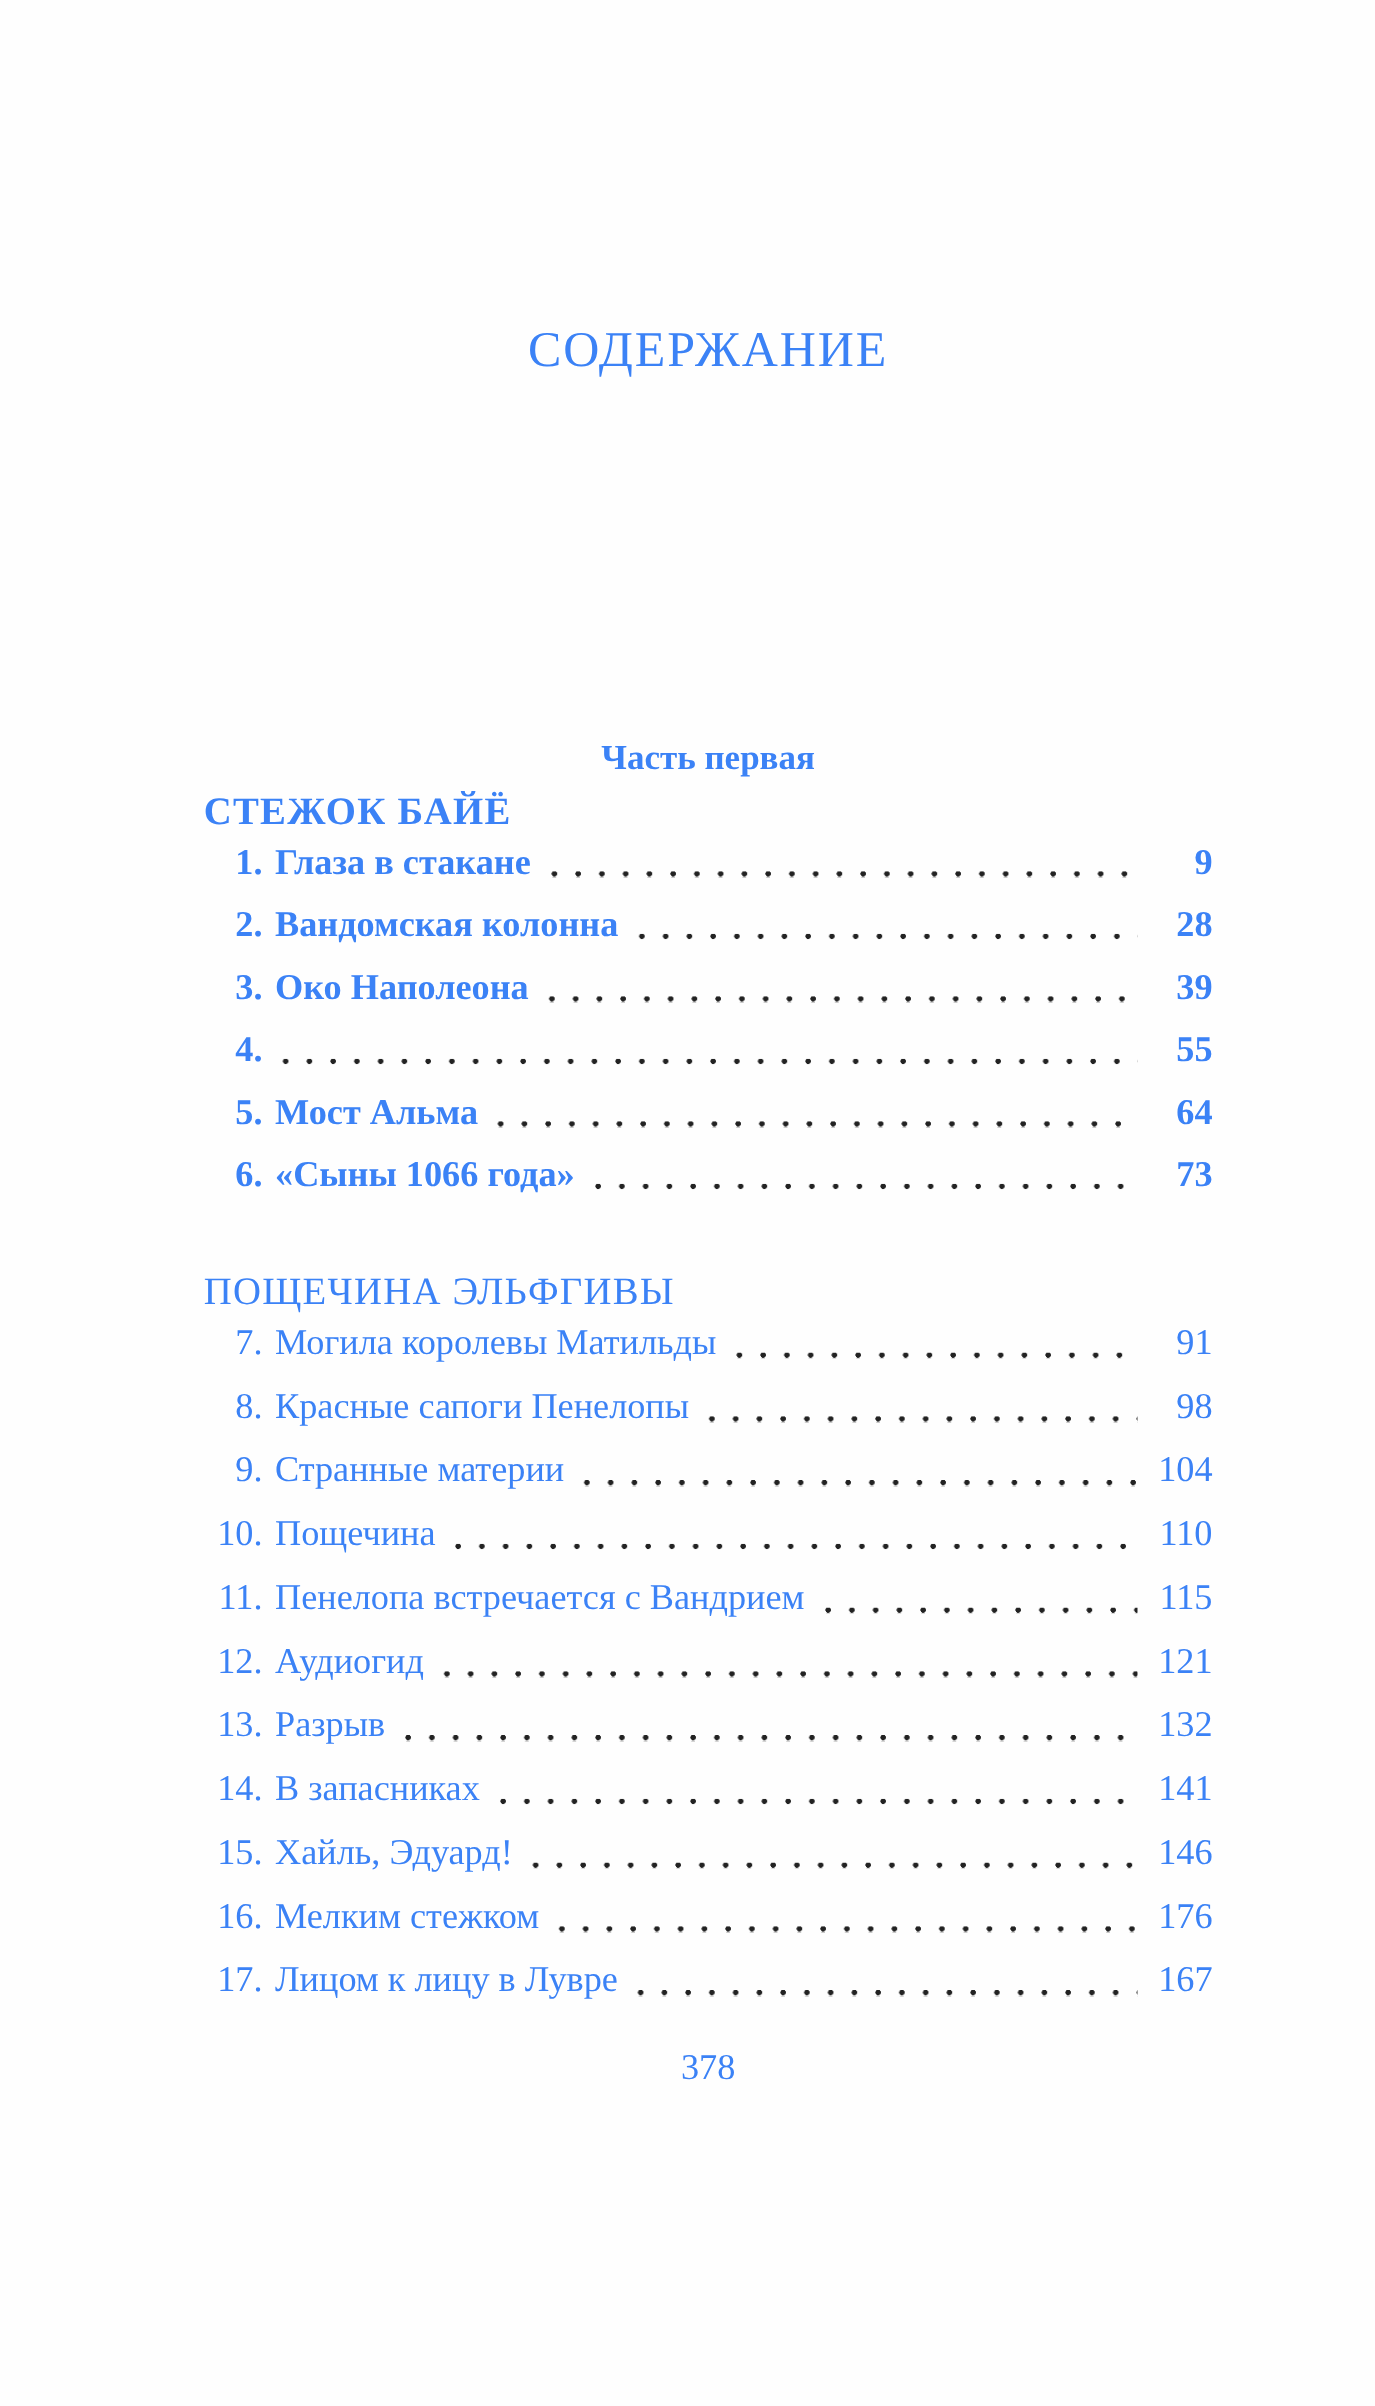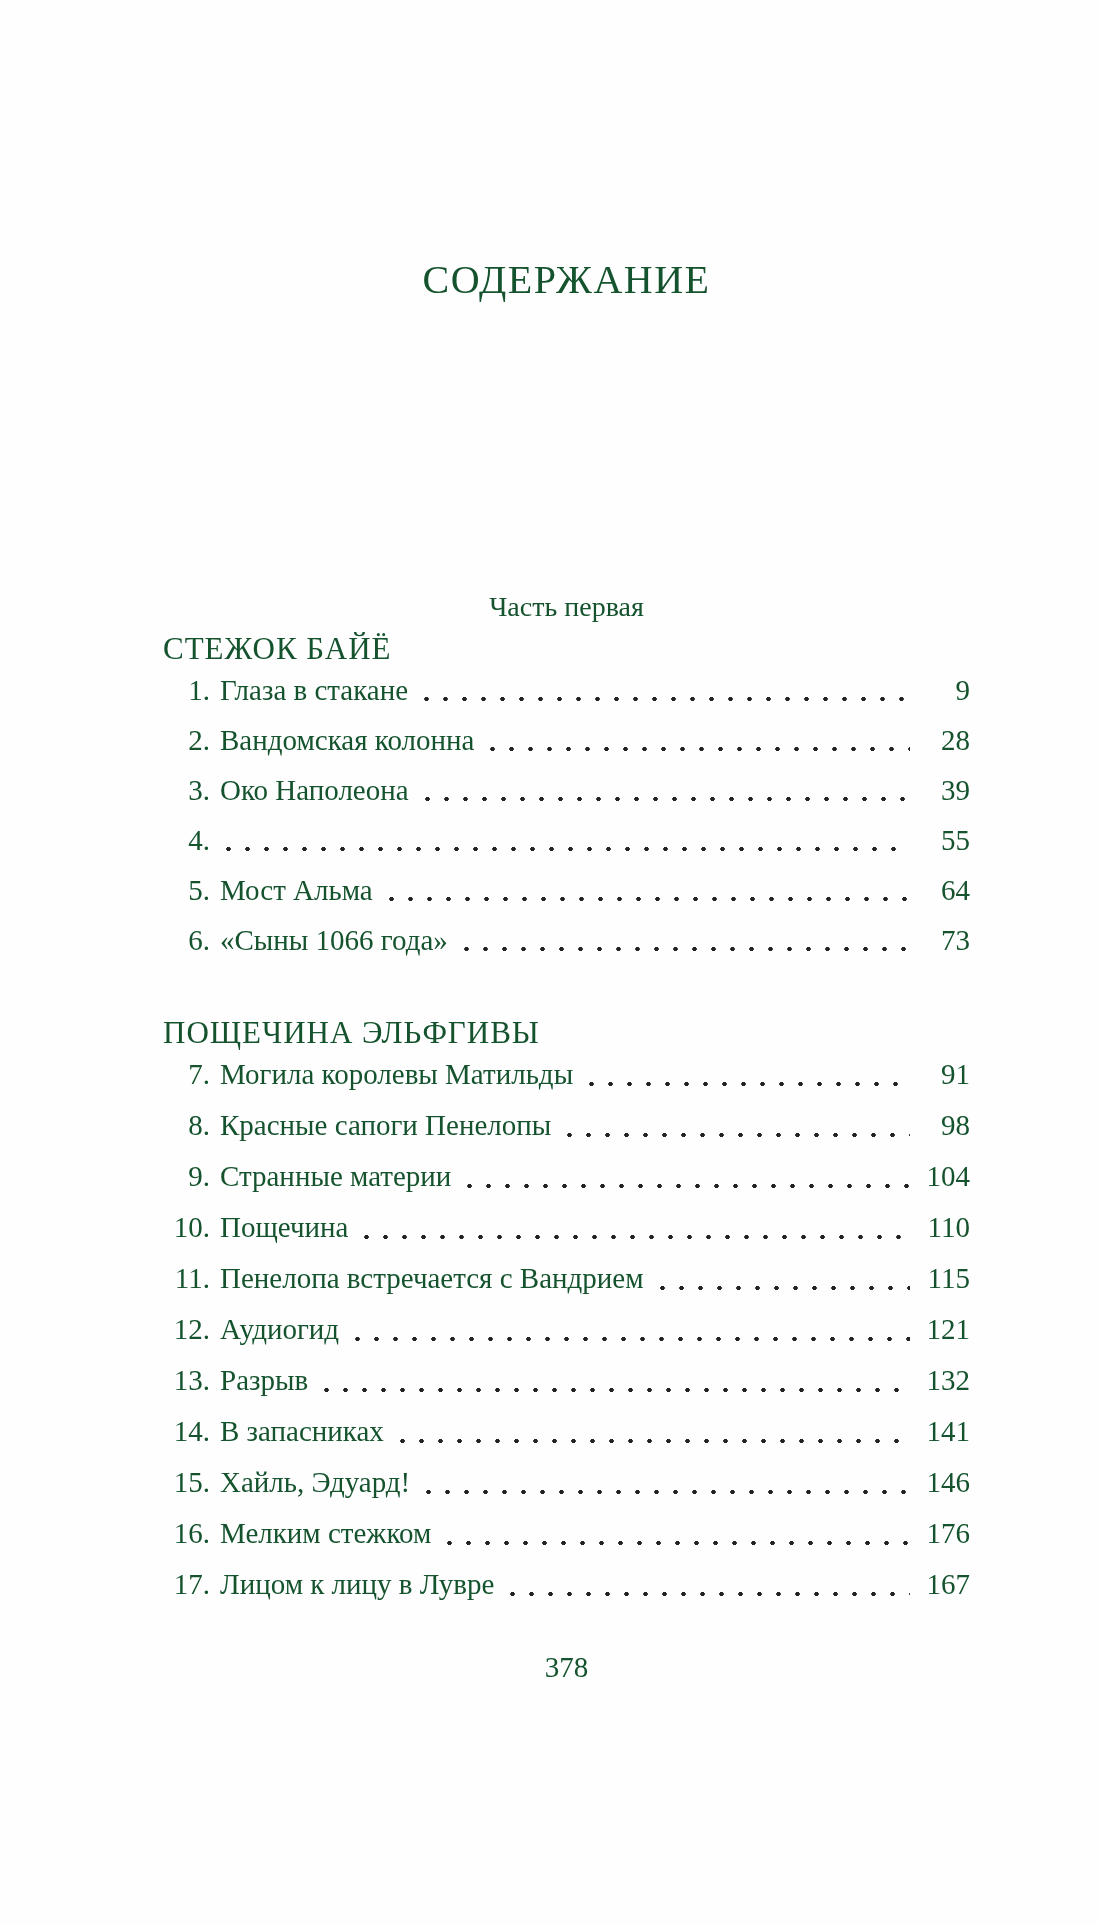--- a/index.html
+++ b/index.html
@@ -6,39 +6,40 @@
     margin: 0;
     padding: 0;
     background: #ffffff;
   }
   .page {
     position: relative;
     width: 1100px;
     height: 1925px;
     background: #fefefe;
     overflow: hidden;
-    color: #14532d;
+    color: #3b82f6;
     font-family: "Liberation Serif", "DejaVu Serif", serif;
   }
   .content {
     position: absolute;
     left: 163px;
     top: 0;
     width: 807px;
   }
   .toc-title {
     margin-top: 257px;
     font-size: 40px;
     line-height: 46px;
     text-align: center;
     letter-spacing: 1.5px;
     font-weight: normal;
   }
   .part:first-of-type {
     margin-top: 287px;
+    font-weight: bold;
   }
   .part + .part {
     margin-top: 49px;
   }
   .part-label {
     font-size: 28px;
     line-height: 34px;
     text-align: center;
   }
   .part-title {
@@ -78,21 +79,21 @@
     background-size: 19px 5px;
     background-repeat: repeat-x;
     background-position: left 4px bottom 13px;
   }
   .entry-page {
     flex: none;
     width: 60px;
     text-align: right;
   }
   .footer-pagenum {
-    margin-top: 42px;
+    margin-top: 29px;
     font-size: 29px;
     line-height: 30px;
     text-align: center;
   }
 </style>
 </head>
 <body>
 
 <div class="page">
   <div class="content">

